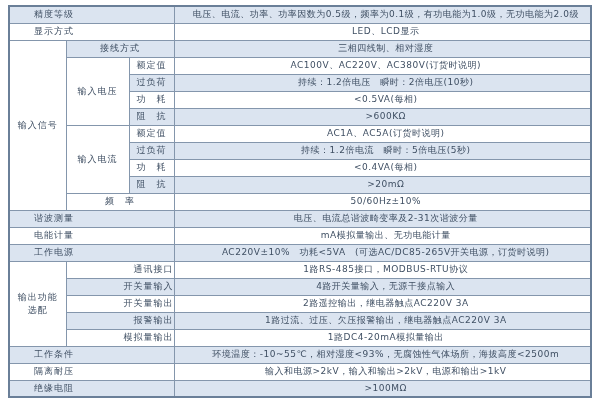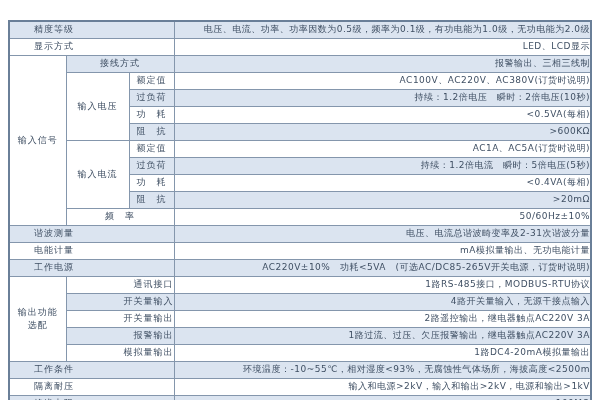--- a/index.html
+++ b/index.html
@@ -12,21 +12,21 @@
   }
   *{box-sizing:border-box;}
   html,body{margin:0;padding:0;}
   body{
     width:600px;height:400px;overflow:hidden;
     background:var(--bg);
     font-family:"DejaVu Sans","Liberation Sans",sans-serif;
     color:var(--text);
   }
   .table-wrap{
-    position:absolute;left:8px;top:20px;width:584px;height:329px;
+    position:absolute;left:8px;top:5px;width:584px;height:329px;
   }
   table.spec{
     width:100%;height:100%;
     border-collapse:collapse;table-layout:fixed;
     border:2px solid var(--outer);
   }
   td{
     border:1px solid var(--border);
     font-size:9px;line-height:11px;
     letter-spacing:0.5px;
@@ -40,21 +40,21 @@
   td.cell-group{
     background:var(--stripe-white)!important;
     text-align:center;padding:0 4px;
     white-space:normal;line-height:13px;
     letter-spacing:1px;
   }
   td.cell-head{text-align:left;padding-left:24px;letter-spacing:1px;}
   td.cell-sub{text-align:center;padding:0;letter-spacing:1px;background:var(--stripe-white)!important;margin-left:32px;}
   td.cell-substripe{text-align:center;padding:0;letter-spacing:1px;}
   td.cell-subleft{text-align:right;padding-left:12px;letter-spacing:1px;}
-  td.cell-value{text-align:right;padding-left:7px;}
+  td.cell-value{text-align:center;padding-left:7px;}
 </style>
 </head>
 <body>
 
 <div class="table-wrap">
   <table class="spec">
     <colgroup>
       <col style="width:57px">
         <col style="width:63px">
         <col style="width:45px">
@@ -65,21 +65,21 @@
           <td colspan="3" class="cell-head">精度等级</td>
           <td class="cell-value">电压、电流、功率、功率因数为0.5级，频率为0.1级，有功电能为1.0级，无功电能为2.0级</td>
         </tr>
         <tr class="stripe-white">
           <td colspan="3" class="cell-head">显示方式</td>
           <td class="cell-value">LED、LCD显示</td>
         </tr>
         <tr class="stripe-blue">
           <td rowspan="10" class="cell-group">输入信号</td>
           <td colspan="2" class="cell-substripe">接线方式</td>
-          <td class="cell-value">报警输出、三相三线制</td>
+          <td class="cell-value">三相四线制、相对湿度</td>
         </tr>
         <tr class="stripe-white">
           <td rowspan="4" class="cell-sub">输入电压</td>
           <td class="cell-substripe">额定值</td>
           <td class="cell-value">AC100V、AC220V、AC380V(订货时说明)</td>
         </tr>
         <tr class="stripe-blue">
           <td class="cell-substripe">过负荷</td>
           <td class="cell-value">持续：1.2倍电压　瞬时：2倍电压(10秒)</td>
         </tr>

